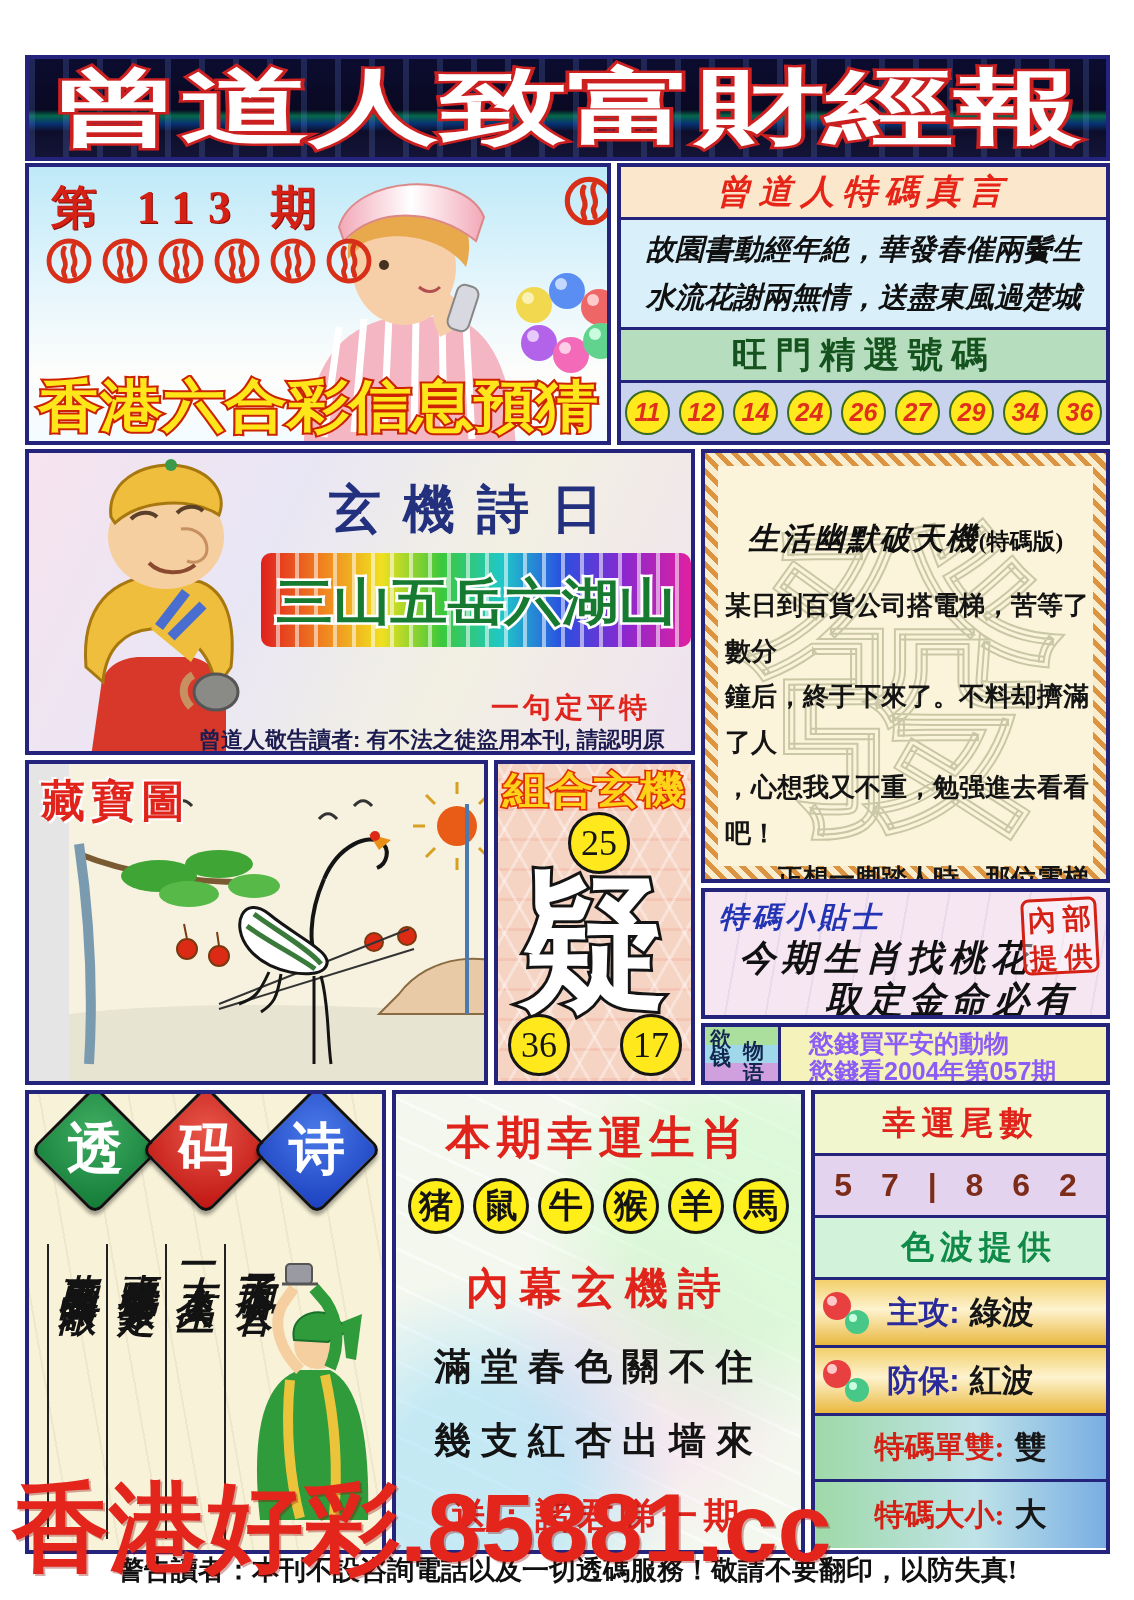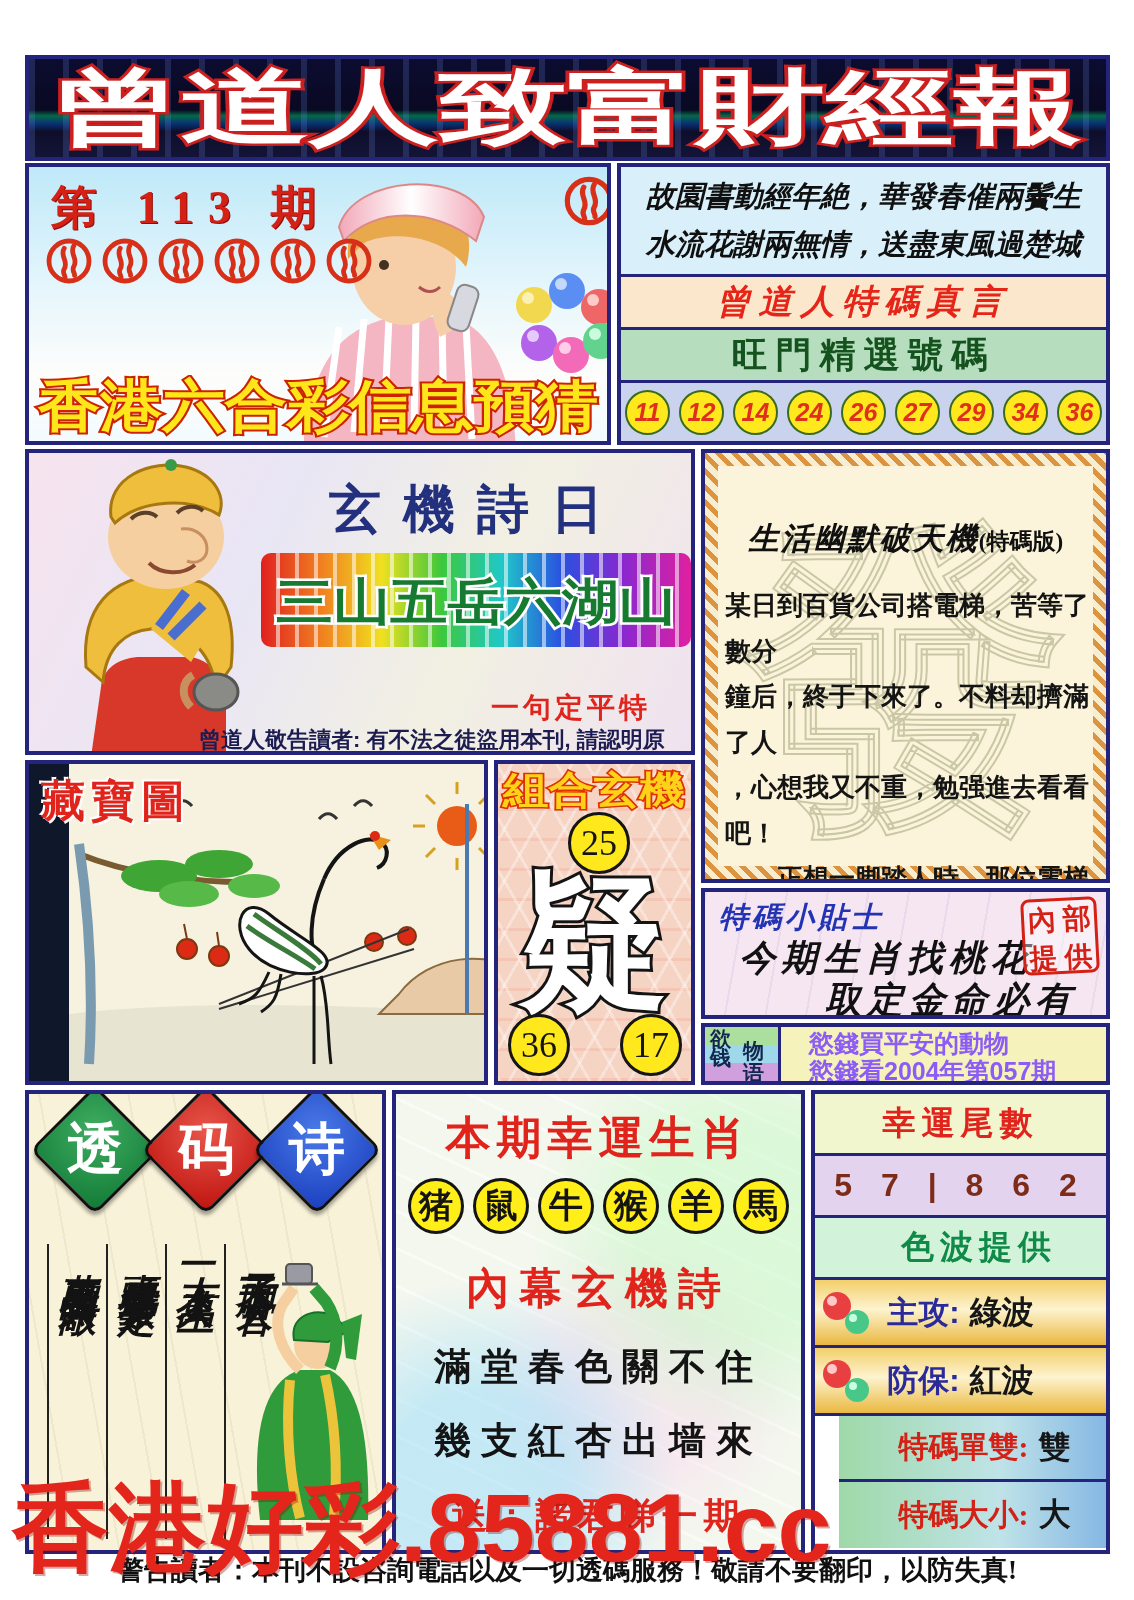--- a/index.html
+++ b/index.html
@@ -57,21 +57,21 @@
     border-image:repeating-linear-gradient(45deg,#dc9440 0 5px,#f8edcf 5px 11px) 13; }
   .humor-wm { position:absolute; left:50%; top:54%; transform:translate(-50%,-50%); font-size:330px;
     font-family:"Liberation Serif", serif; font-weight:700; color:rgba(0,0,0,0); -webkit-text-stroke:2px #b9b894; opacity:.75; }
   .humor-title { position:absolute; top:22px; width:100%; text-align:center; color:#101010;margin-top:43px; }
   .humor-title .big { font-family:"Liberation Serif", serif; font-weight:900; font-style:italic; font-size:31px; letter-spacing:2px; }
   .humor-title .small { font-family:"Liberation Serif", serif; font-weight:700; font-size:23px; }
   .humor-body { position:absolute; left:20px; top:130px; width:372px; color:#141414;
     font-weight:700; font-size:26px; line-height:1.75; }
 
   
-  .treasure { left:25px; top:760px; width:463px; height:325px; background:#0f172a;padding-left:40px; }
+  .treasure { left:25px; top:760px; width:463px; height:325px; background:#e5e5e5;padding-left:40px; }
   .treasure-title { position:absolute; left:12px; top:8px; color:#e0241c; font-family:"Liberation Serif", serif;
     font-weight:900; font-size:44px; letter-spacing:6px; text-shadow:2px 2px 0 #ffffff, -2px -2px 0 #ffffff; }
 
   
   .combo { left:494px; top:760px; width:201px; height:325px;
     background:
       repeating-linear-gradient(60deg, rgba(255,255,255,.35) 0 3px, transparent 3px 26px),
       repeating-linear-gradient(-60deg, rgba(255,255,255,.35) 0 3px, transparent 3px 26px),
       repeating-linear-gradient(0deg, rgba(240,170,150,.35) 0 3px, transparent 3px 30px),
       #f6d4c4; }
@@ -134,21 +134,21 @@
   .inner-line { margin-top:24px; color:#141414; font-weight:900; font-size:37px; letter-spacing:10px; }
   .gift { margin-top:26px; color:#e0241c; font-weight:900; font-size:36px; letter-spacing:6px; }
 
   
   .rightcol { left:811px; top:1090px; width:299px; height:464px; background:#fff; }
   .rc-row { width:100%; border-bottom:3px solid #24247c; display:flex; align-items:center; justify-content:center; position:relative; }
   .rc-tailtitle { height:62px; background:#f1f6cf; color:#e0241c; font-weight:900; font-size:33px; letter-spacing:6px; font-family:"Liberation Serif", serif; }
   .rc-digits { height:62px; background:#e3d3ee; color:#7c2c18; font-weight:900; font-size:32px; letter-spacing:10px; }
   .rc-wave { height:62px; background:#d2f3da; color:#108a48; font-weight:900; font-size:33px; letter-spacing:6px; font-family:"Liberation Serif", serif;padding-left:37px; }
   .rc-gold { height:68px; background:linear-gradient(180deg,#f3cf6a,#fdf3cf 45%,#eab83f); }
-  .rc-grad { height:66px; background:linear-gradient(90deg,#9fd9a8,#bfe3e8 55%,#79aee3);margin-left:24px; }
+  .rc-grad { height:66px; background:linear-gradient(90deg,#9fd9a8,#bfe3e8 55%,#79aee3); }
   .rc-label-blue { color:#2a2a9a; font-weight:900; font-size:31px; }
   .rc-label-red { color:#d42015; font-weight:900; font-size:30px; font-family:"Liberation Serif", serif; }
   .rc-val { color:#161616; font-weight:900; font-size:32px; font-family:"Liberation Serif", serif; margin-left:10px; }
   .ballpair { position:absolute; left:6px; top:10px; }
 
   
   .watermark { position:absolute; left:12px; top:1464px; z-index:20; color:#e3251c; font-weight:900; font-size:97px;
     letter-spacing:0px; white-space:nowrap; text-shadow:2px 2px 0 rgba(140,10,10,.35); }
   .warning { position:absolute; left:0; top:1552px; width:100%; z-index:6; text-align:center;
     color:#101010; font-weight:700; font-size:27px; font-family:"Liberation Serif", serif; }
@@ -246,25 +246,25 @@
     </div>
 
     <div class="mainTitle">
       <svg width="578" height="64">
         <text x="289" y="50" text-anchor="middle" textLength="560" lengthAdjust="spacingAndGlyphs" font-family="Liberation Sans, sans-serif" font-size="56" font-weight="900" fill="#ffe61a" stroke="#cc2200" stroke-width="4" paint-order="stroke">香港六合彩信息預猜</text>
       </svg>
     </div>
   </div>
 
   <div class="panel tr">
+    <div class="tr-row tr-head">曾道人特碼真言</div>
     <div class="tr-row tr-poem">
       <div>故園書動經年絶，華發春催兩鬢生</div>
       <div>水流花謝兩無情，送盡東風過楚城</div>
     </div>
-    <div class="tr-row tr-head">曾道人特碼真言</div>
     <div class="tr-row tr-wang">旺門精選號碼</div>
     <div class="tr-row tr-nums">
       <div class="lotto">11</div>
       <div class="lotto">12</div>
       <div class="lotto">14</div>
       <div class="lotto">24</div>
       <div class="lotto">26</div>
       <div class="lotto">27</div>
       <div class="lotto">29</div>
       <div class="lotto">34</div>

